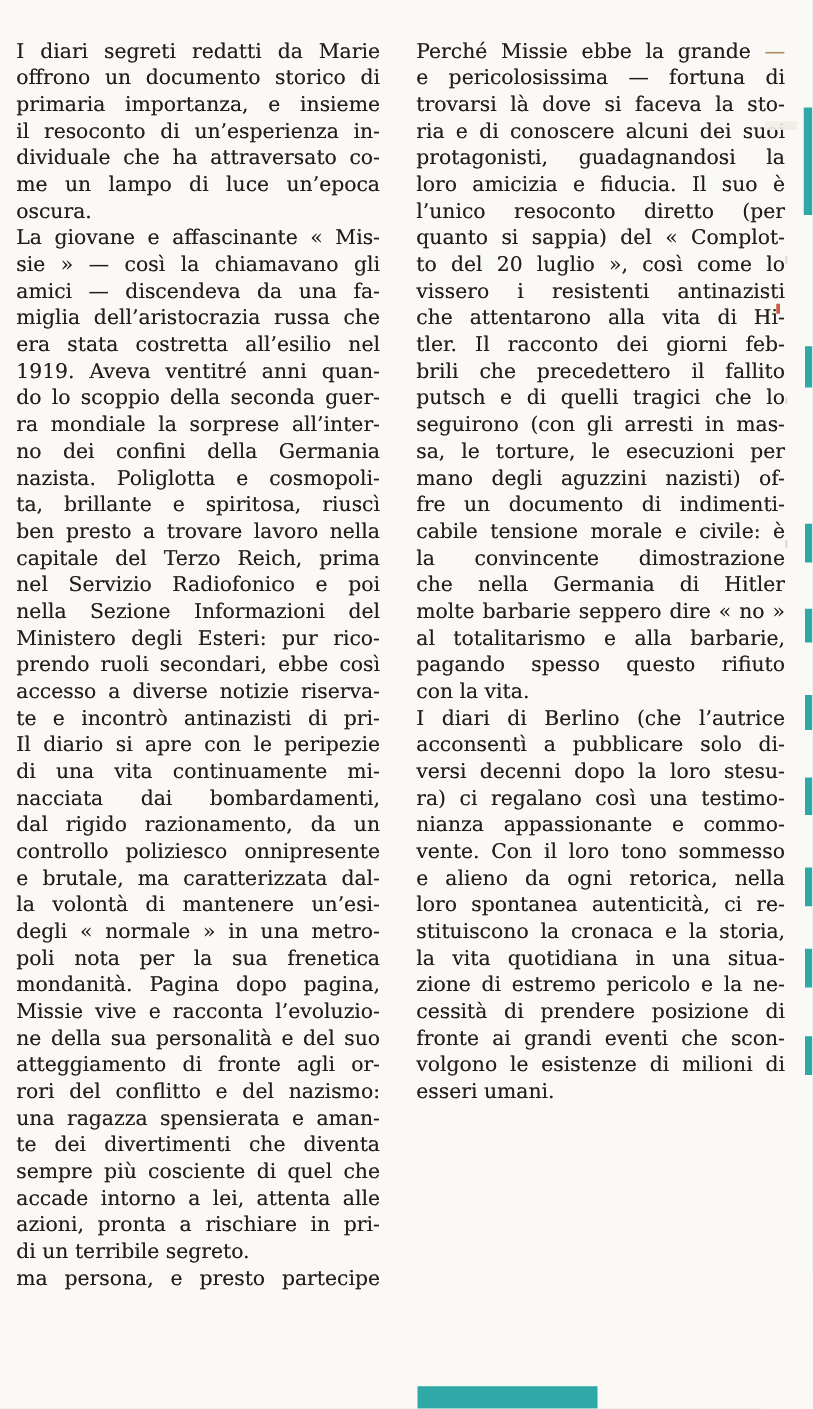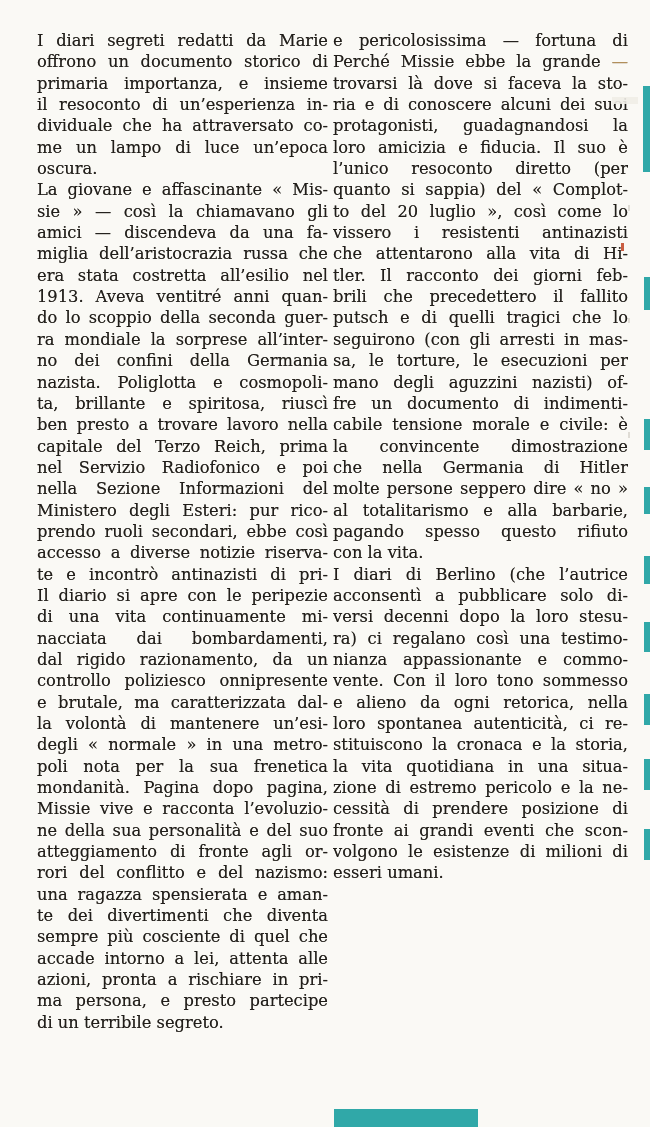--- a/index.html
+++ b/index.html
@@ -5,21 +5,21 @@
   html,body { margin:0; padding:0; background:#e8e8e8; }
   .page {
     position:relative;
     width:650px; height:1127px;
     background:#faf9f5;
     font-family:"DejaVu Serif","Liberation Serif",serif;
     color:#211e1a;
     overflow:hidden;
   }
   .col { position:absolute; top:30px; }
-  .col-left  { left:37px;  width:291px; }
+  .col-left  { left:13px;  width:291px; }
   .col-right { left:333px; width:295px; }
   .line {
     height:21.35px;
     line-height:21.35px;
     font-size:16.3px;
     text-align:justify;
     text-align-last:justify;
     overflow:hidden;
     white-space:nowrap;
     text-shadow:0 0 0.5px rgba(20,16,10,0.55);
@@ -40,21 +40,21 @@
       <div class="line j"><span>primaria importanza, e insieme</span></div>
       <div class="line j"><span>il resoconto di un’esperienza in-</span></div>
       <div class="line j"><span>dividuale che ha attraversato co-</span></div>
       <div class="line j"><span>me un lampo di luce un’epoca</span></div>
       <div class="line last"><span>oscura.</span></div>
       <div class="line j"><span>La giovane e affascinante « Mis-</span></div>
       <div class="line j"><span>sie » — così la chiamavano gli</span></div>
       <div class="line j"><span>amici — discendeva da una fa-</span></div>
       <div class="line j"><span>miglia dell’aristocrazia russa che</span></div>
       <div class="line j"><span>era stata costretta all’esilio nel</span></div>
-      <div class="line j"><span>1913. Aveva ventitré anni quan-</span></div>
+      <div class="line j"><span>1919. Aveva ventitré anni quan-</span></div>
       <div class="line j"><span>do lo scoppio della seconda guer-</span></div>
       <div class="line j"><span>ra mondiale la sorprese all’inter-</span></div>
       <div class="line j"><span>no dei confini della Germania</span></div>
       <div class="line j"><span>nazista. Poliglotta e cosmopoli-</span></div>
       <div class="line j"><span>ta, brillante e spiritosa, riuscì</span></div>
       <div class="line j"><span>ben presto a trovare lavoro nella</span></div>
       <div class="line j"><span>capitale del Terzo Reich, prima</span></div>
       <div class="line j"><span>nel Servizio Radiofonico e poi</span></div>
       <div class="line j"><span>nella Sezione Informazioni del</span></div>
       <div class="line j"><span>Ministero degli Esteri: pur rico-</span></div>
@@ -73,46 +73,46 @@
       <div class="line j"><span>mondanità. Pagina dopo pagina,</span></div>
       <div class="line j"><span>Missie vive e racconta l’evoluzio-</span></div>
       <div class="line j"><span>ne della sua personalità e del suo</span></div>
       <div class="line j"><span>atteggiamento di fronte agli or-</span></div>
       <div class="line j"><span>rori del conflitto e del nazismo:</span></div>
       <div class="line j"><span>una ragazza spensierata e aman-</span></div>
       <div class="line j"><span>te dei divertimenti che diventa</span></div>
       <div class="line j"><span>sempre più cosciente di quel che</span></div>
       <div class="line j"><span>accade intorno a lei, attenta alle</span></div>
       <div class="line j"><span>azioni, pronta a rischiare in pri-</span></div>
+      <div class="line last"><span>di un terribile segreto.</span></div>
       <div class="line j"><span>ma persona, e presto partecipe</span></div>
-      <div class="line last"><span>di un terribile segreto.</span></div>
     </div>
   <div class="col col-right" id="col-right">
+      <div class="line j"><span>Perché Missie ebbe la grande </span><span style="color: rgb(179, 144, 90);">—</span></div>
       <div class="line j"><span>e pericolosissima — fortuna di</span></div>
-      <div class="line j"><span>Perché Missie ebbe la grande </span><span style="color: rgb(179, 144, 90);">—</span></div>
       <div class="line j"><span>trovarsi là dove si faceva la sto-</span></div>
       <div class="line j"><span>ria e di conoscere alcuni dei suoi</span></div>
       <div class="line j"><span>protagonisti, guadagnandosi la</span></div>
       <div class="line j"><span>loro amicizia e fiducia. Il suo è</span></div>
       <div class="line j"><span>l’unico resoconto diretto (per</span></div>
       <div class="line j"><span>quanto si sappia) del « Complot-</span></div>
       <div class="line j"><span>to del 20 luglio », così come lo</span></div>
       <div class="line j"><span>vissero i resistenti antinazisti</span></div>
       <div class="line j"><span>che attentarono alla vita di Hi-</span></div>
       <div class="line j"><span>tler. Il racconto dei giorni feb-</span></div>
       <div class="line j"><span>brili che precedettero il fallito</span></div>
       <div class="line j"><span>putsch e di quelli tragici che lo</span></div>
       <div class="line j"><span>seguirono (con gli arresti in mas-</span></div>
       <div class="line j"><span>sa, le torture, le esecuzioni per</span></div>
       <div class="line j"><span>mano degli aguzzini nazisti) of-</span></div>
       <div class="line j"><span>fre un documento di indimenti-</span></div>
       <div class="line j"><span>cabile tensione morale e civile: è</span></div>
       <div class="line j"><span>la convincente dimostrazione</span></div>
       <div class="line j"><span>che nella Germania di Hitler</span></div>
-      <div class="line j"><span>molte persone seppero dire « no »</span></div>
+      <div class="line j"><span>molte barbarie seppero dire « no »</span></div>
       <div class="line j"><span>al totalitarismo e alla barbarie,</span></div>
       <div class="line j"><span>pagando spesso questo rifiuto</span></div>
       <div class="line last"><span>con la vita.</span></div>
       <div class="line j"><span class="it">I diari di Berlino</span><span> (che l’autrice</span></div>
       <div class="line j"><span>acconsentì a pubblicare solo di-</span></div>
       <div class="line j"><span>versi decenni dopo la loro stesu-</span></div>
       <div class="line j"><span>ra) ci regalano così una testimo-</span></div>
       <div class="line j"><span>nianza appassionante e commo-</span></div>
       <div class="line j"><span>vente. Con il loro tono sommesso</span></div>
       <div class="line j"><span>e alieno da ogni retorica, nella</span></div>

